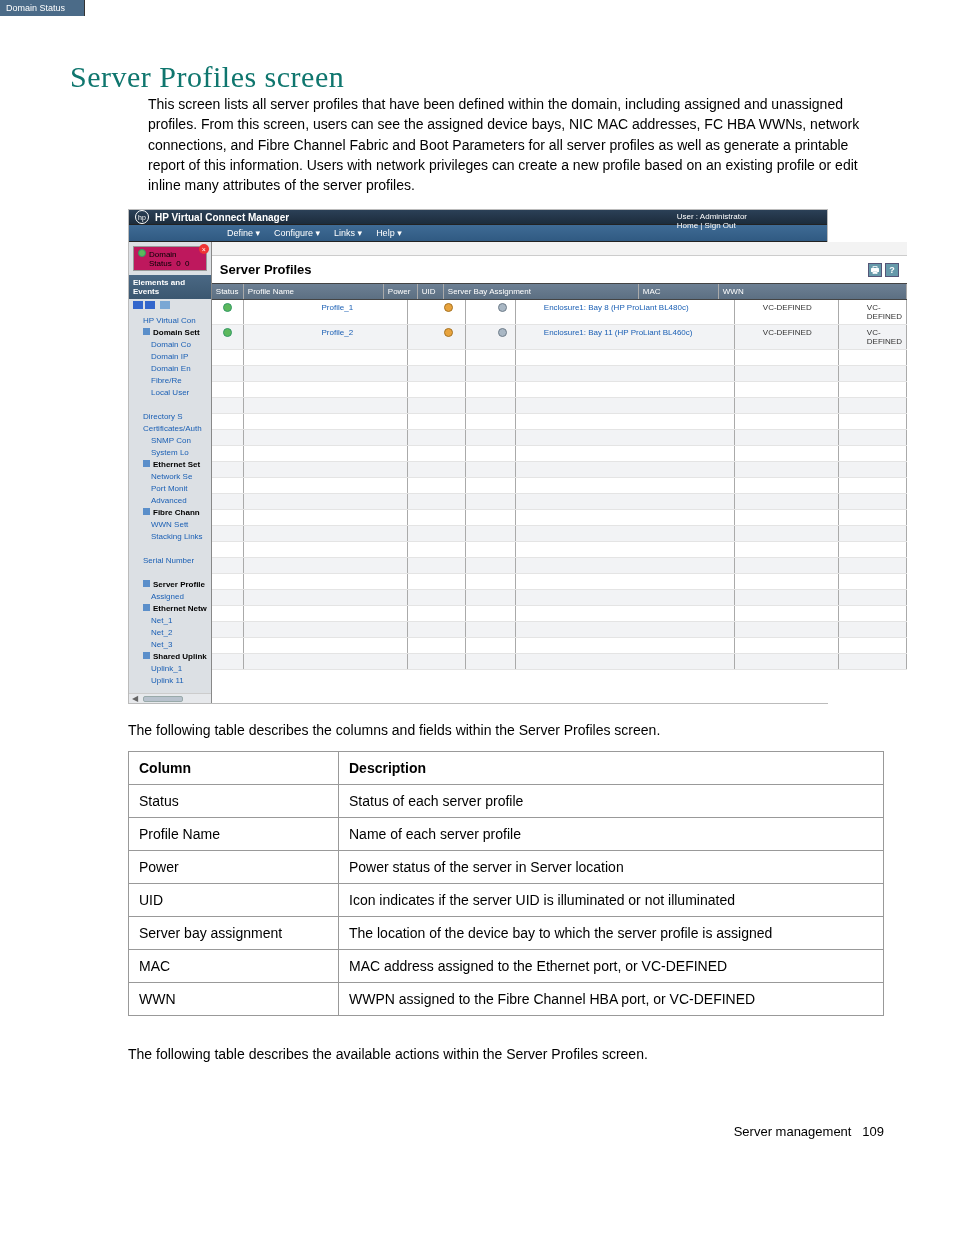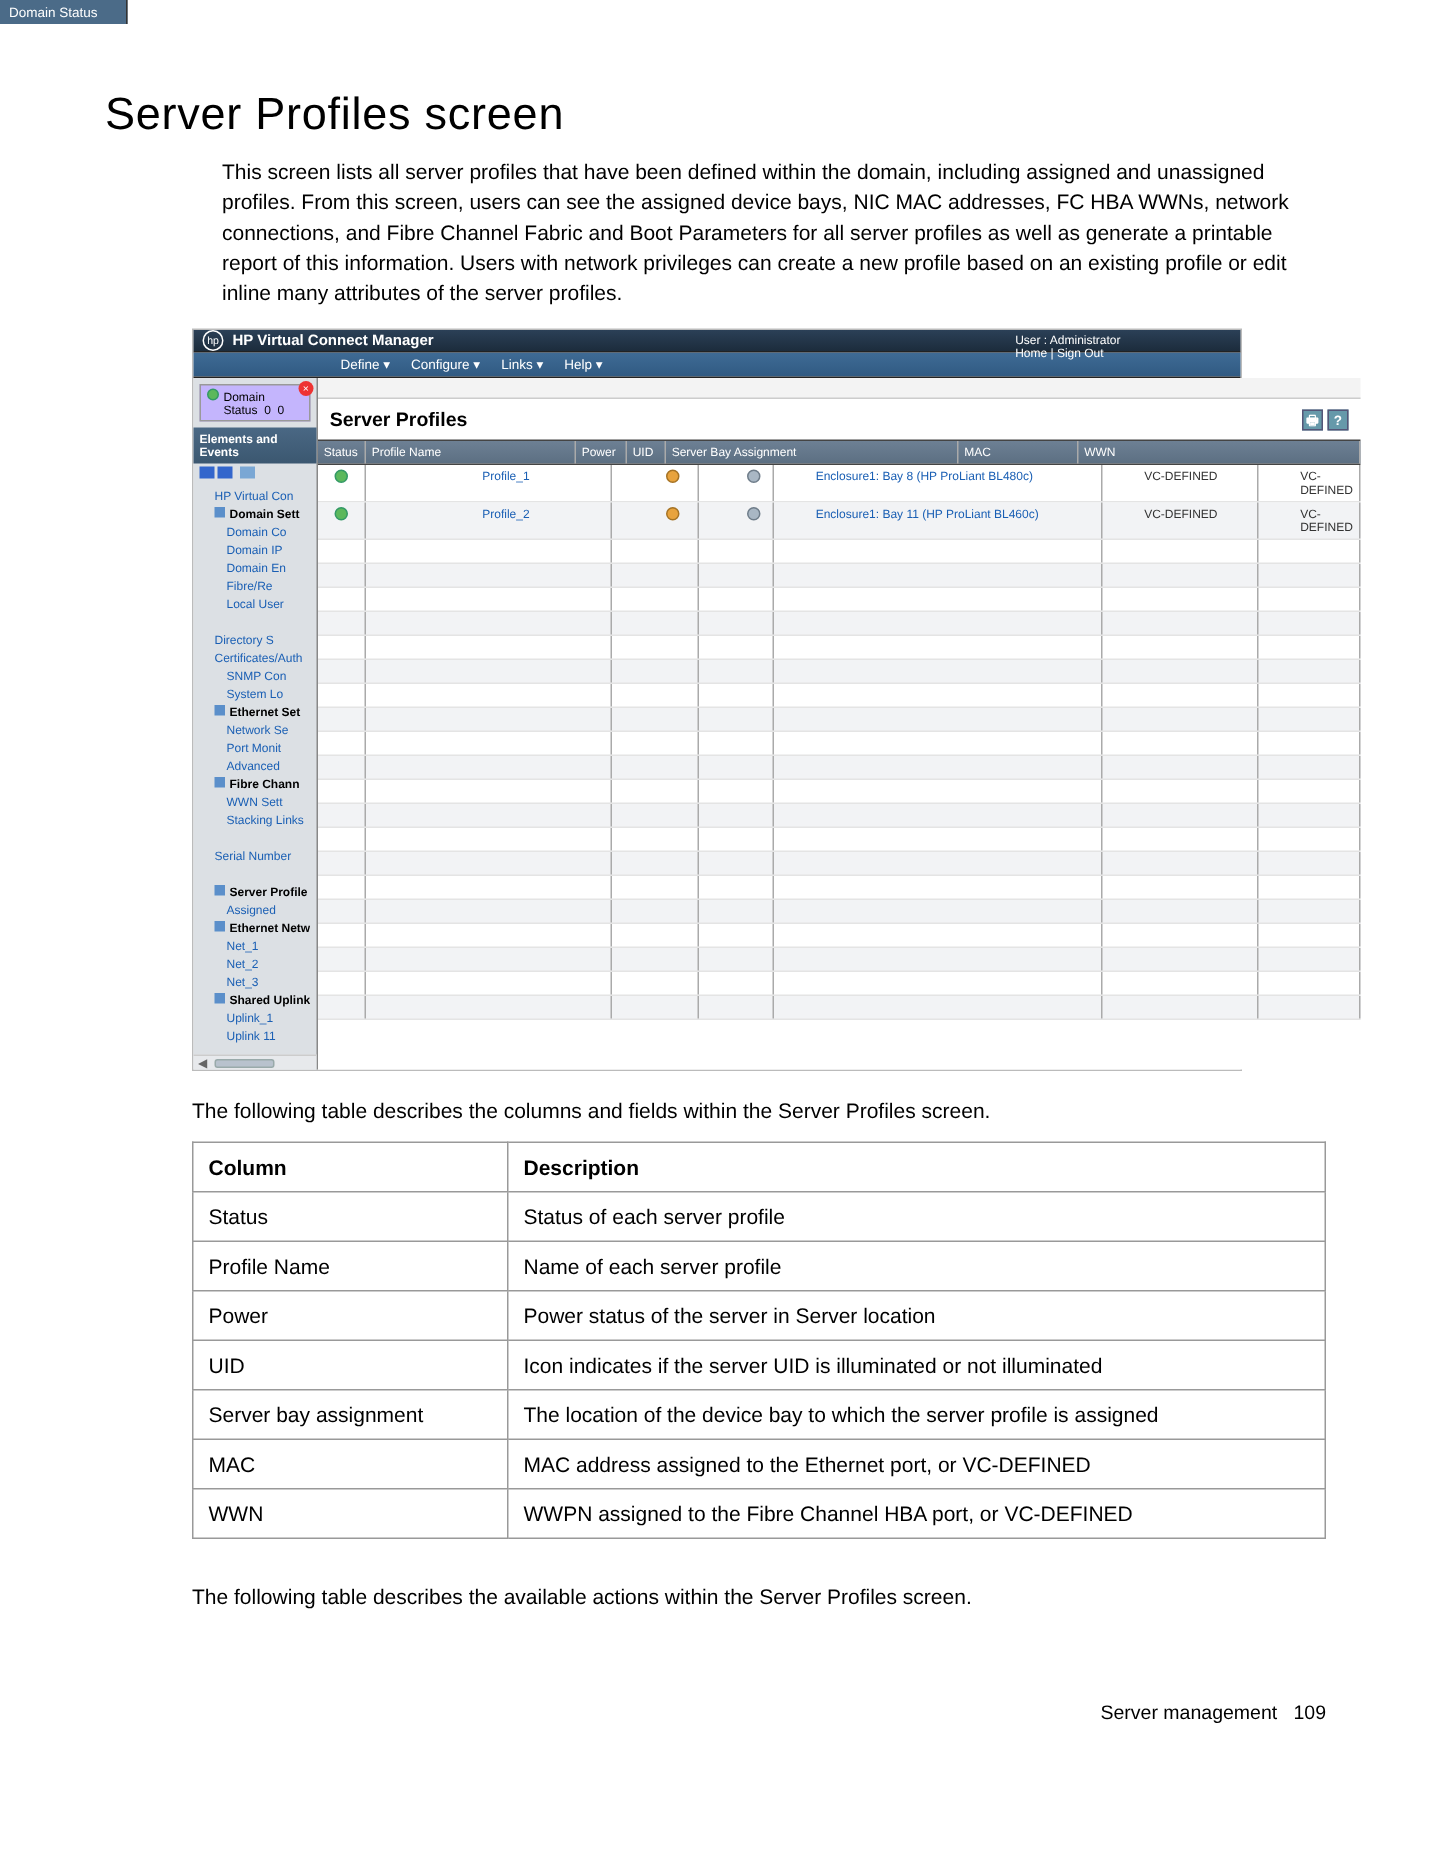--- a/index.html
+++ b/index.html
@@ -1,31 +1,31 @@
 <!DOCTYPE html>
 <html><head>
 <meta charset="utf-8">
 <style>
   * { box-sizing: border-box; margin: 0; padding: 0; }
   body { font-family: Arial, Helvetica, sans-serif; background: #fff; width: 954px; padding: 60px 70px 40px 70px; color: #000; }
-  h1 { font-family: Liberation Sans, sans-serif; font-weight: 300; color: #000000; font-size: 30px; margin-bottom: 10px; letter-spacing: .5px; }
+  h1 { font-family: Liberation Serif, serif; font-weight: 300; color: #0f766e; font-size: 30px; letter-spacing: .5px; }
   .intro { font-size: 14px; line-height: 1.45; margin-left: 78px; margin-bottom: 14px; }
   .intro2 { font-size: 14px; line-height: 1.45; margin-left: 58px; margin-top: 16px; margin-bottom: 10px; }
 
   
   .vc-app { margin-left: 58px; width: 700px; border: 1px solid #bbb; background: #fff; font-size: 9px; }
   .vc-titlebar { background: linear-gradient(#2b4057,#1c2c3c); color: #fff; display:flex; align-items:center; height:14px; padding:0 6px; position:relative;}
   .vc-titlebar .hp-logo { width:14px;height:14px;border:1px solid #fff;border-radius:50%;display:inline-flex;align-items:center;justify-content:center;font-size:7px;margin-right:6px;}
   .vc-title { font-weight:bold; font-size:10px; }
   .vc-user { position:absolute; right:80px; top:2px; font-size:8px; line-height:9px; text-align:left;}
   .vc-menubar { background:linear-gradient(#3f6b95,#305a82); color:#fff; padding:3px 8px; display:flex; gap:14px; font-size:9px; border-top:1px solid #222;border-bottom:1px solid #222;}
   .vc-left-status { position:absolute; left:0; top:0; width:85px; background:#4b6b88;color:#fff;padding:3px 6px;border-right:1px solid #333;}
   .vc-body { display:flex; }
   .vc-sidebar { width:85px; background:#dce0e4; border-right:1px solid #888; }
-  .ds-box { background:#c4b5fd;border:1px solid #999;margin:4px; padding:2px 4px; font-size:8px; position:relative;}
+  .ds-box { background:#be185d;border:1px solid #999;margin:4px; padding:2px 4px; font-size:8px; position:relative;}
   .ds-close { position:absolute; top:-3px; right:-3px; width:10px;height:10px;border-radius:50%;background:#e33;color:#fff;font-size:7px;display:flex;align-items:center;justify-content:center;}
   .ds-ok { display:inline-block;width:8px;height:8px;border-radius:50%;background:#5cb85c;margin-right:3px;border:1px solid #396;}
   .side-head{background:linear-gradient(#4a6884,#3b5770);color:#fff;padding:3px 4px;font-size:8px;font-weight:bold;}
   .side-icons{padding:2px 4px;}
   .side-icons span{display:inline-block;width:10px;height:8px;background:#3366cc;margin-right:2px;}
   .tree{padding:2px 4px 6px 4px; font-size:8px; color:#1a5fb4;}
   .tree div{white-space:nowrap;overflow:hidden;line-height:12px;}
   .tree .lvl1{padding-left:10px;}
   .tree .lvl2{padding-left:18px;}
   .tree .grp{color:#000;font-weight:bold;}

